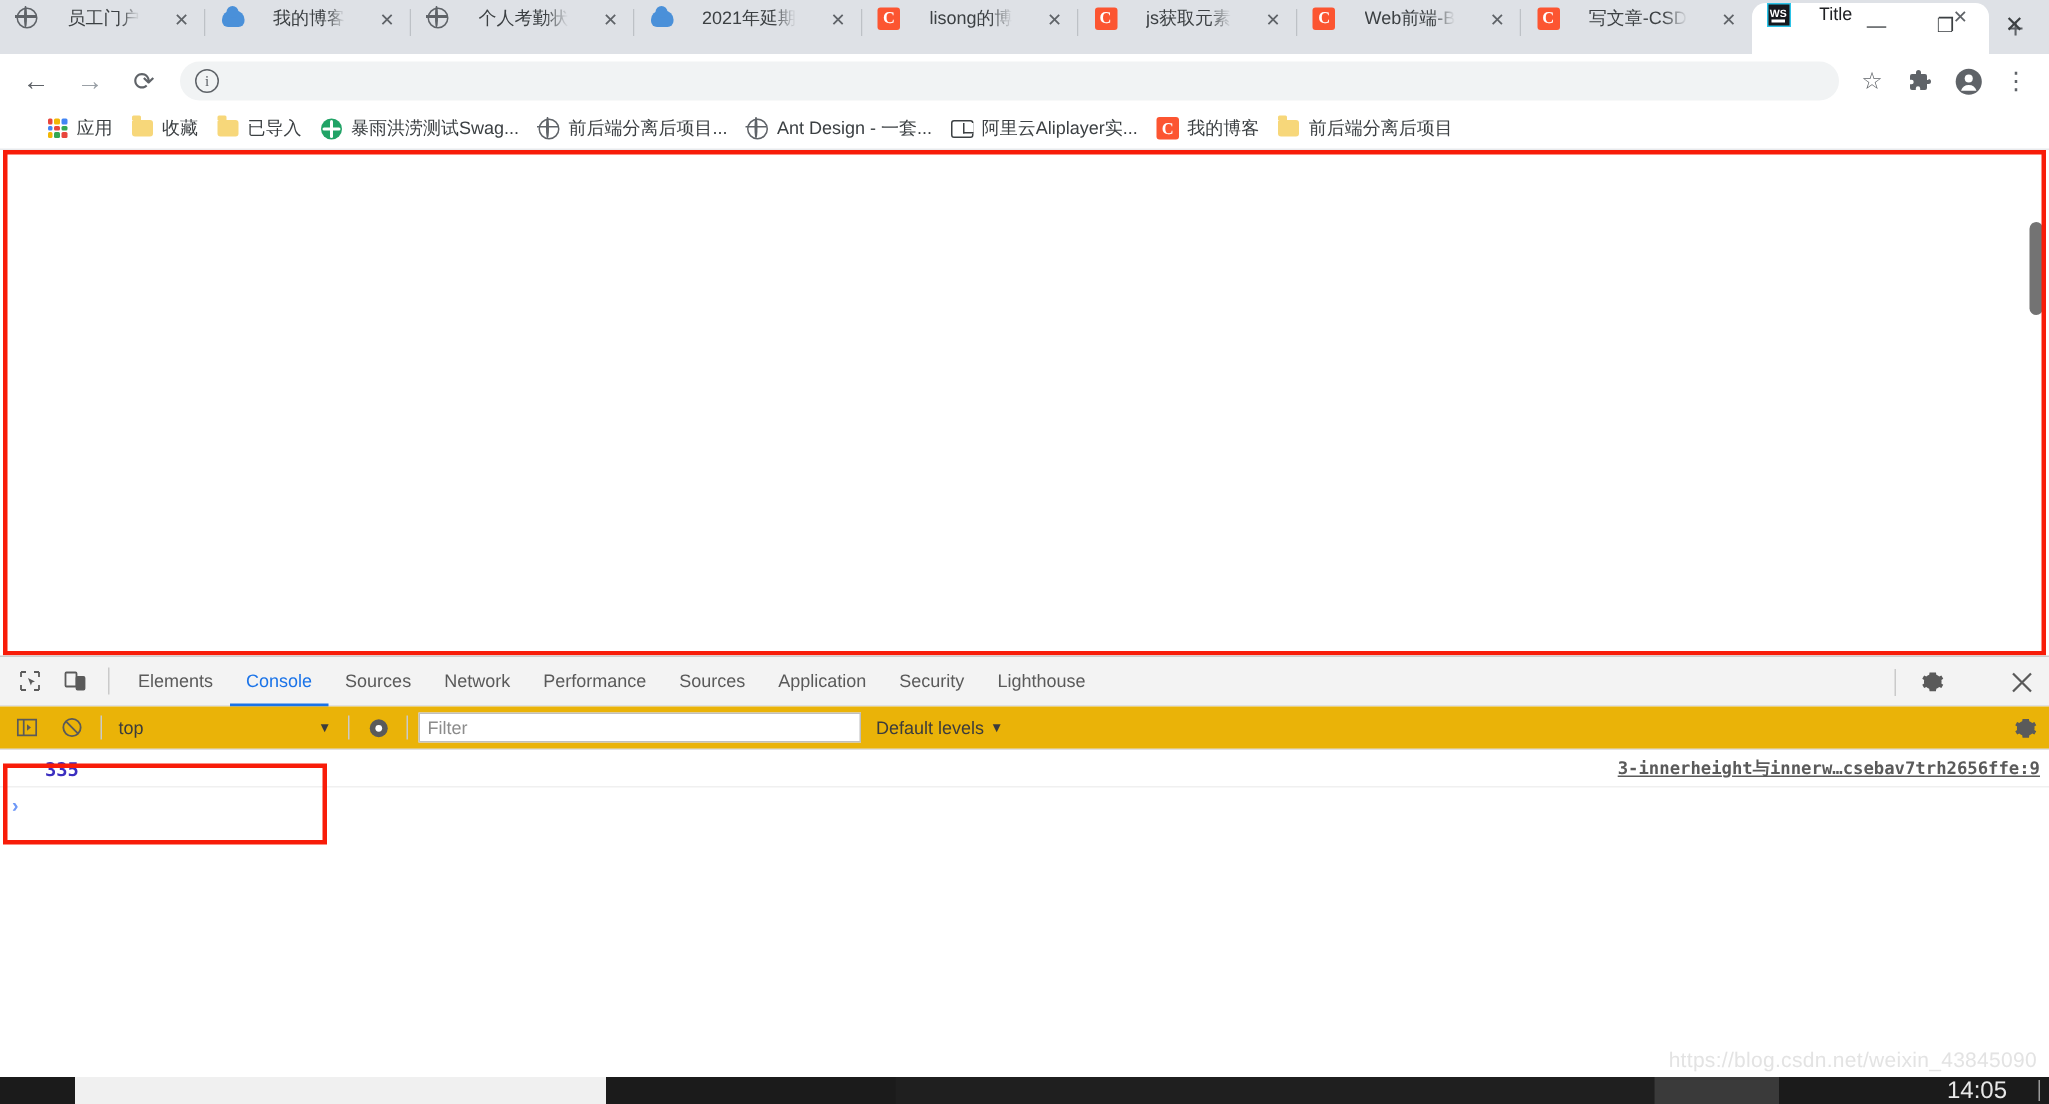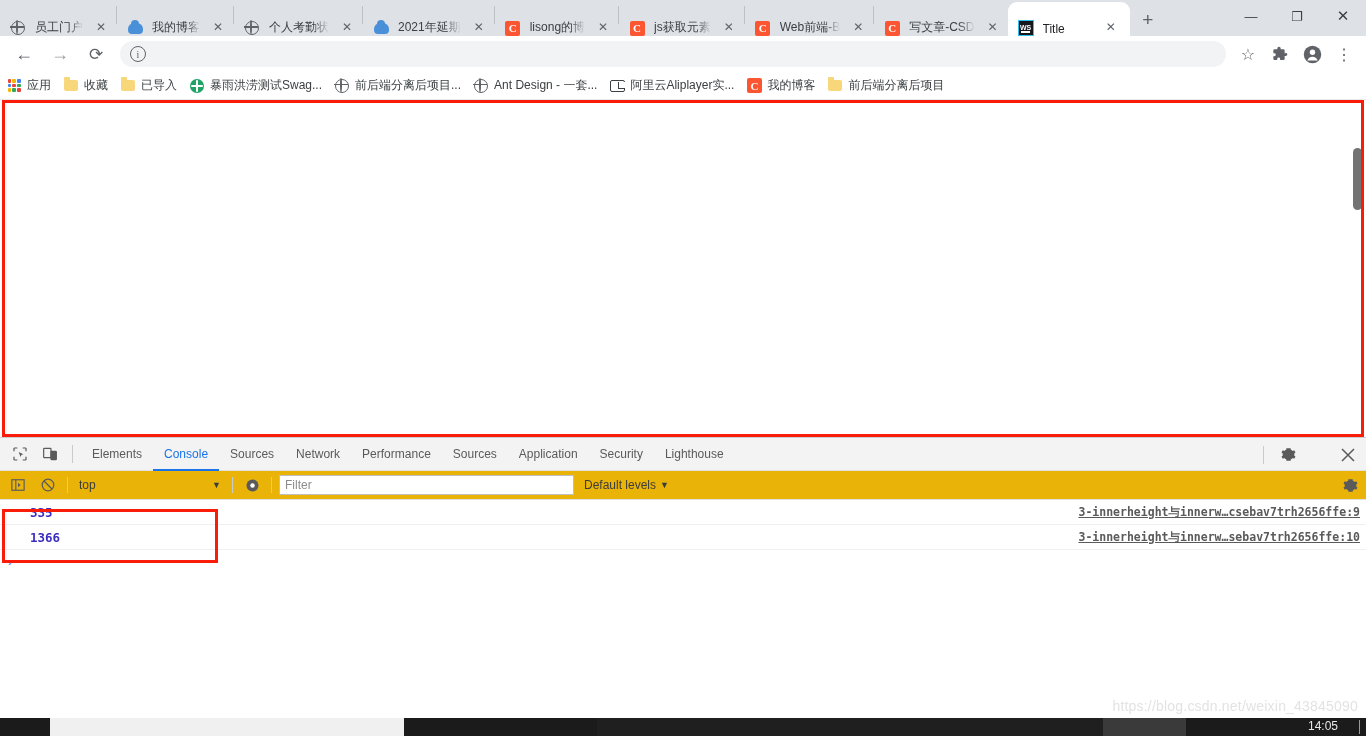--- a/index.html
+++ b/index.html
@@ -14,25 +14,25 @@
 
   
   .tabstrip {
     position: absolute; top:0; left:0; width:1366px; height:36px;
     background:#dee1e6;
     display:flex; align-items:flex-end;
   }
   .tab {
     position: relative;
     height: 32px;
-    display:flex; align-items:flex-end;
+    display:flex; align-items:flex-start;
     padding: 0 6px 0 10px;
     font-size: 12px; color:#3c4043;
     min-width: 0;
-    gap: 9px;
+    gap: 19px;
   }
   .tab.inactive { background: #dee1e6; }
   .tab .favicon {
     width:16px; height:16px; flex:0 0 16px;
     display:flex; align-items:center; justify-content:center;
     font-size:10px; line-height:1;
   }
   .tab .tabtitle {
     white-space: nowrap; overflow: hidden;
     max-width: 66px;
@@ -102,21 +102,21 @@
     color:#5f6368;font-size:10px;display:flex;align-items:center;justify-content:center;
     margin-right:8px; font-family:"Liberation Serif", serif;
   }
   .omni-url { white-space:nowrap; overflow:hidden; flex:1; }
   .tb-right { display:flex; align-items:center; }
   .tb-icon { width:28px;height:28px;margin:0 2px;display:flex;align-items:center;justify-content:center;color:#5f6368;font-size:15px;}
 
   
   .bookmarks {
     position:absolute; top:72px; left:0; width:1366px; height:28px;
-    background:#fff; display:flex; align-items:center; padding-left:0;
+    background:#fff; display:flex; align-items:center; padding-left:24px;
     border-bottom:1px solid #e8eaed;
   }
   .bm { display:flex; align-items:center; gap:5px; padding:2px 6px; font-size:12px; color:#3c4043; white-space:nowrap;}
   .bm-ico { width:16px;height:16px;flex:0 0 16px;display:flex;align-items:center;justify-content:center;}
   .ico-apps { width:13px;height:13px;display:grid;grid-template-columns:repeat(3,1fr);grid-template-rows:repeat(3,1fr);gap:1.2px;}
   .ico-apps i{display:block;border-radius:1px;}
   .ico-folder { width:14px;height:11px;background:#f7d77a;border-radius:1px 2px 2px 2px; position:relative;}
   .ico-folder::before{content:"";position:absolute;top:-3px;left:0;width:6px;height:3px;background:#f7d77a;border-radius:1px 1px 0 0;}
   .ico-green { width:14px;height:14px;border-radius:50%;background:#21a366;position:relative;}
   .ico-green::after{content:"";position:absolute;left:6px;top:1px;width:2px;height:12px;background:#fff;border-radius:1px;}
@@ -214,21 +214,21 @@
   .tb-seg-light {
     position:absolute; left:50px; top:0; width:354px; height:18px; background:#f0f0f0;
   }
   .tb-seg-dark2 {
     position:absolute; left:597px; top:0; width:506px; height:18px; background:#1f1f1f;
   }
   .tb-seg-gray {
     position:absolute; left:1103px; top:0; width:83px; height:18px; background:#3a3a3a;
   }
   .tb-clock {
-    position:absolute; right:28px; top:1px; color:#e8e8e8; font-size:12px;
+    position:absolute; right:28px; top:1px; color:#e8e8e8; font-size:16px;
   }
   .tb-divline { position:absolute; right:6px; top:2px; width:1px; height:14px; background:#9a9a9a; }
 </style>
 </head>
 <body>
 
 <div id="root">
 
   <div class="tabstrip">
 
@@ -302,21 +302,21 @@
       <span class="tabtitle">写文章-CSD</span>
       <span class="tabclose">✕</span>
     </div>
 
     <div class="tab active" style="padding-right:10px;">
       <span class="favicon">
           <span class="fi-ws">
             <span>WS</span>
           </span>
         </span>
-      <span class="tabtitle" style="margin-right:28px;">Title</span>
+      <span class="tabtitle" style="margin-right:44px;">Title</span>
       <span class="tabclose">✕</span>
     </div>
 
     <div class="newtab">+</div>
 
     <div class="wincontrols">
       <div>—</div>
       <div>❐</div>
       <div style="font-size:15px;">✕</div>
     </div>
@@ -516,24 +516,20 @@
             </svg>
         </div>
       </div>
     </div>
 
     <div class="console-body">
       <div class="c-row">
         <span class="c-val">335</span>
         <span class="c-src">3-innerheight与innerw…csebav7trh2656ffe:9</span>
       </div>
-      <div class="c-row">
-        <span class="c-val">1366</span>
-        <span class="c-src">3-innerheight与innerw…sebav7trh2656ffe:10</span>
-      </div>
       <div class="c-prompt">
         <span class="caret">›</span>
       </div>
     </div>
   </div>
 
   <div class="redbox-console"></div>
 
   <div class="watermark">https://blog.csdn.net/weixin_43845090</div>
 

